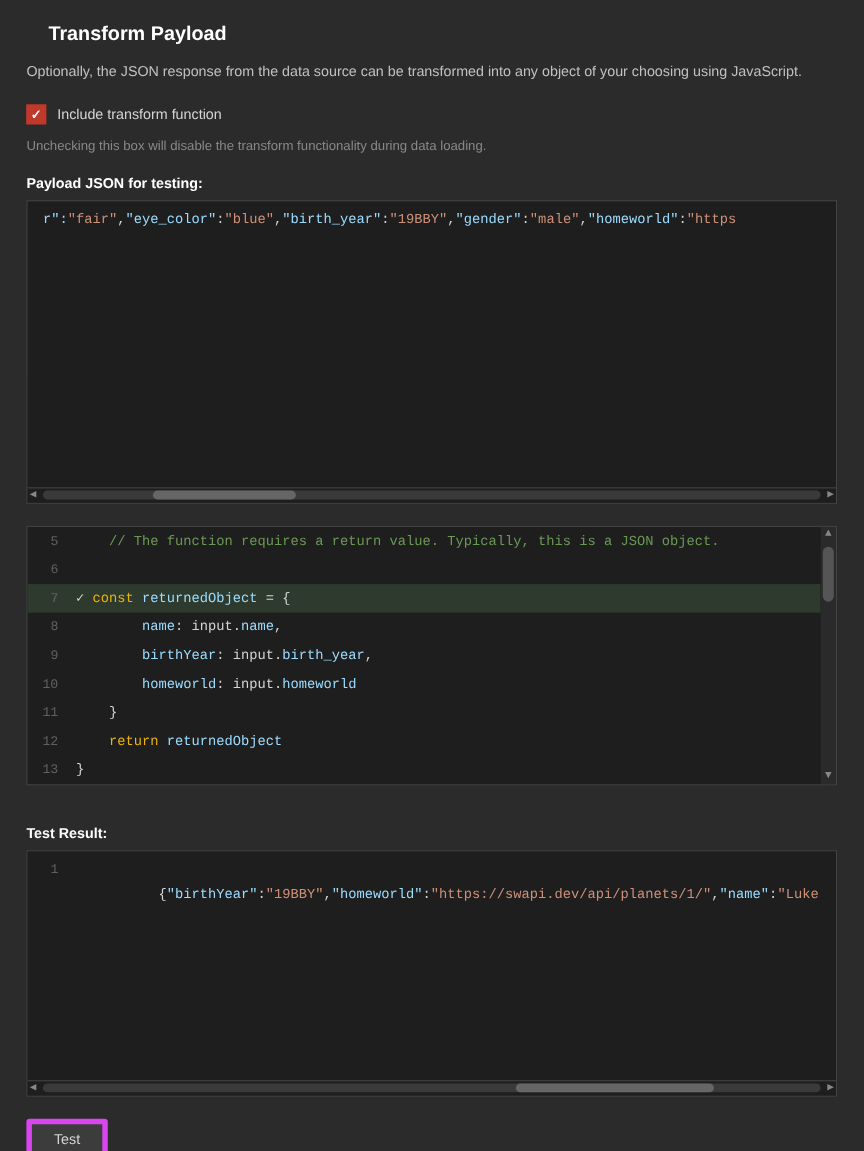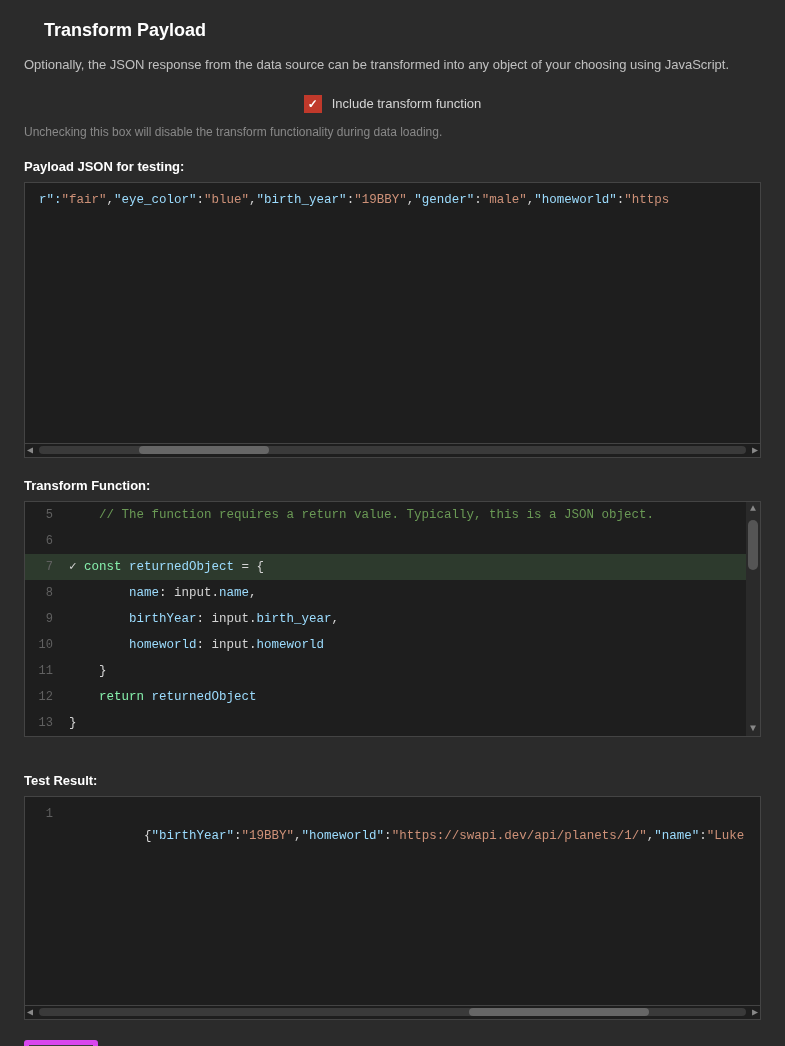--- a/index.html
+++ b/index.html
@@ -26,21 +26,20 @@
       font-size: 13px;
       line-height: 1.5;
       margin-bottom: 20px;
     }
 
     .checkbox-row {
       display: flex;
       align-items: center;
       gap: 10px;
       margin-bottom: 8px;
-      justify-content: center;
     }
 
     .checkbox-custom {
       width: 18px;
       height: 18px;
       background-color: #c0392b;
       border: 2px solid #c0392b;
       display: flex;
       align-items: center;
       justify-content: center;
@@ -131,21 +130,21 @@
 
     .line-content {
       padding: 2px 0 2px 8px;
       color: #d4d4d4;
       white-space: pre;
       line-height: 22px;
       flex: 1;
     }
 
     .code-comment { color: #6a9955; }
-    .code-keyword { color: #86efac; }
+    .code-keyword { color: #eab308; }
     .code-var { color: #9cdcfe; }
     .code-prop { color: #9cdcfe; }
     .code-punct { color: #d4d4d4; }
     .code-val { color: #d4d4d4; }
 
     .scrollbar-v {
       position: absolute;
       right: 0;
       top: 0;
       width: 14px;
@@ -242,21 +241,20 @@
     <span class="arrow-left">◀</span>
     <div class="h-scroll-track">
       <div style="position:absolute; left:100px; width:130px; height:8px; background:#666; border-radius:4px;"></div>
     </div>
     <span class="arrow-right">▶</span>
   </div>
 </div>
 
 
 <div class="transform-section">
-  <div class="section-label">Transform Function:</div>
 
   <div class="code-editor" style="position:relative; padding-right:14px;">
 
     <div class="code-line">
       <span class="line-number">5</span>
       <span class="line-content"><span class="code-comment">    // The function requires a return value. Typically, this is a JSON object.</span></span>
     </div>
 
     <div class="code-line">
       <span class="line-number">6</span>

